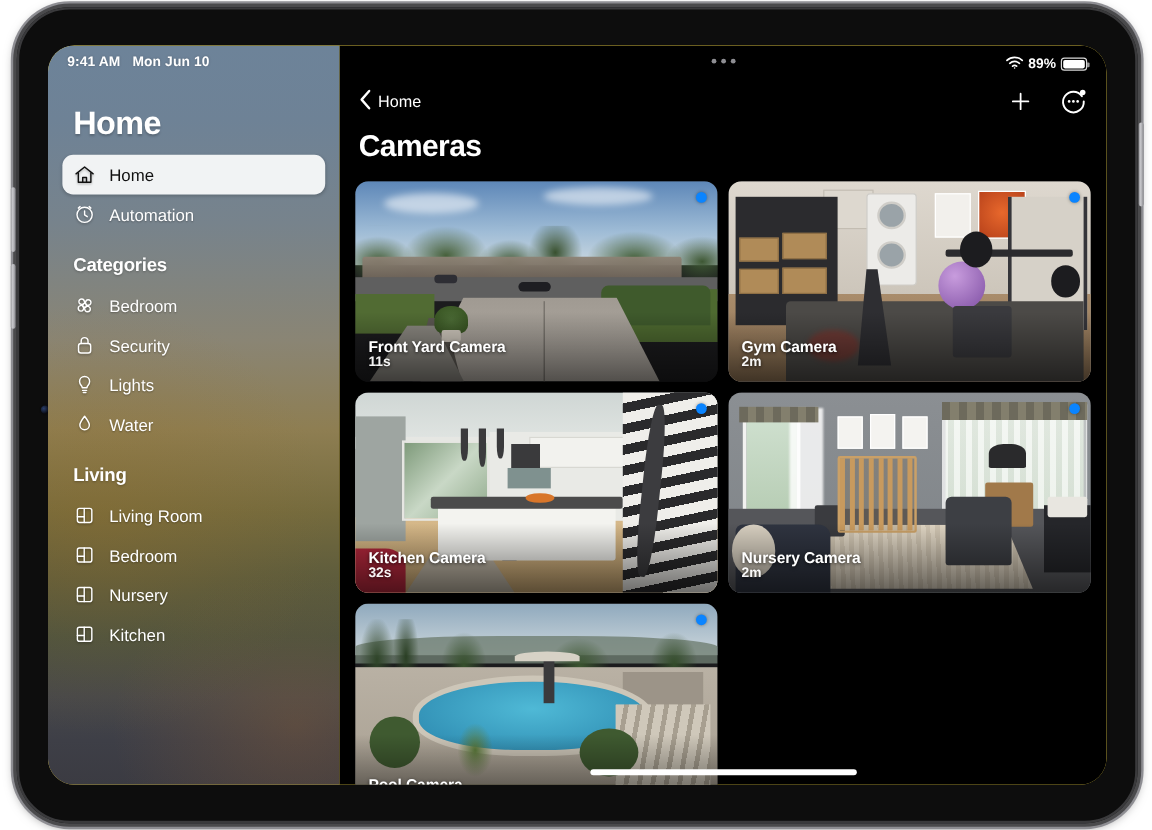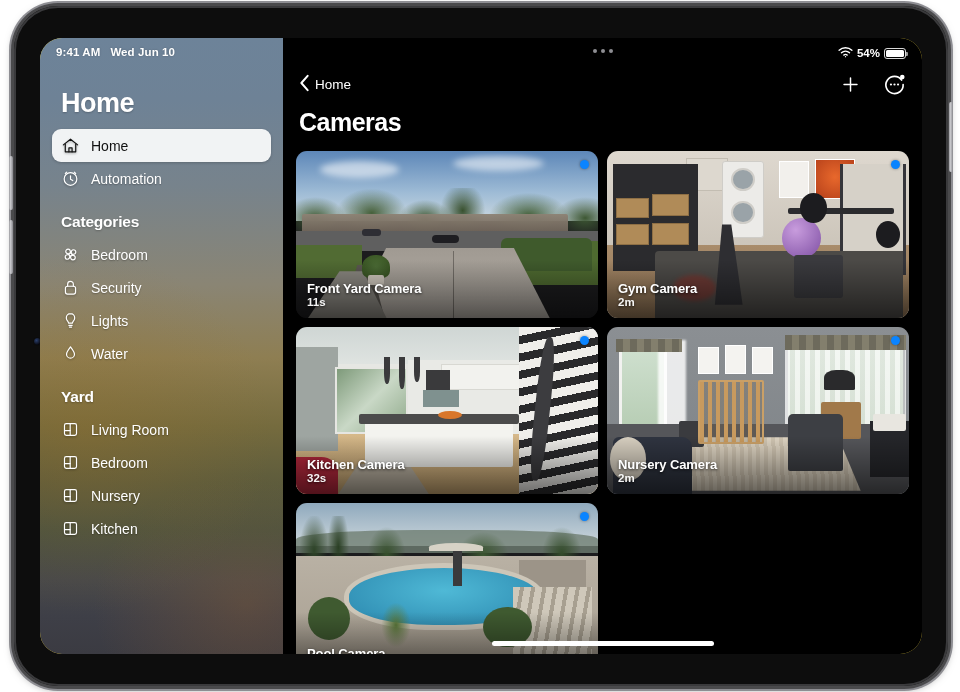--- a/index.html
+++ b/index.html
@@ -450,21 +450,21 @@
   <div class="side-btn" id="power-button"></div>
   <div id="front-camera-lens"></div>
 
   <div id="screen">
 
     <aside id="sidebar">
       <div id="sidebar-content">
 
         <div id="status-bar-left">
           <span>9:41 AM</span>
-          <span>Wed Jun 10</span>
+          <span>Mon Jun 10</span>
         </div>
 
         <h1 id="sidebar-title">Home</h1>
 
         <nav class="nav-list">
 
           <div class="nav-item selected">
             <span class="ico">
               <svg viewBox="0 0 24 24">
                   <path d="M3 11.2 12 4l9 7.2"></path>
@@ -531,21 +531,21 @@
           <div class="nav-item">
             <span class="ico">
               <svg viewBox="0 0 24 24">
                   <path d="M12 3.6c3 4 5 6.6 5 9.2a5 5 0 0 1-10 0c0-2.6 2-5.2 5-9.2z"></path>
                 </svg>
             </span>
             <span class="label">Water</span>
           </div>
         </nav>
 
-        <div class="section-header">Yard</div>
+        <div class="section-header">Living</div>
 
         <nav class="nav-list">
 
 
           <div class="nav-item">
             <span class="ico">
               <svg viewBox="0 0 24 24">
                   <rect x="4.4" y="4.6" width="15.2" height="14.8" rx="2.2"></rect>
                   <path d="M4.4 13.4h7.2v6"></path>
                   <path d="M11.6 13.4V4.6"></path>
@@ -601,21 +601,21 @@
 
       <div id="status-bar-right">
         <span>
           <svg width="15" height="12" viewBox="0 0 16 12" fill="none" stroke="#fff" stroke-width="1.5" stroke-linecap="round">
             <path d="M1.2 4.2A10 10 0 0 1 14.8 4.2"></path>
             <path d="M3.7 6.8a6.4 6.4 0 0 1 8.6 0"></path>
             <path d="M6.2 9.3a2.8 2.8 0 0 1 3.6 0"></path>
             <circle cx="8" cy="11" r=".7" fill="#fff" stroke="none"></circle>
           </svg>
         </span>
-        <span>54%</span>
+        <span>89%</span>
         <span id="battery-shell">
           <span id="battery-fill"></span>
         </span>
       </div>
 
       <div id="nav-bar">
         <div id="back-button">
           <span>
             <svg viewBox="0 0 12 20">
                 <path d="M9.5 2 2.5 10l7 8"></path>

